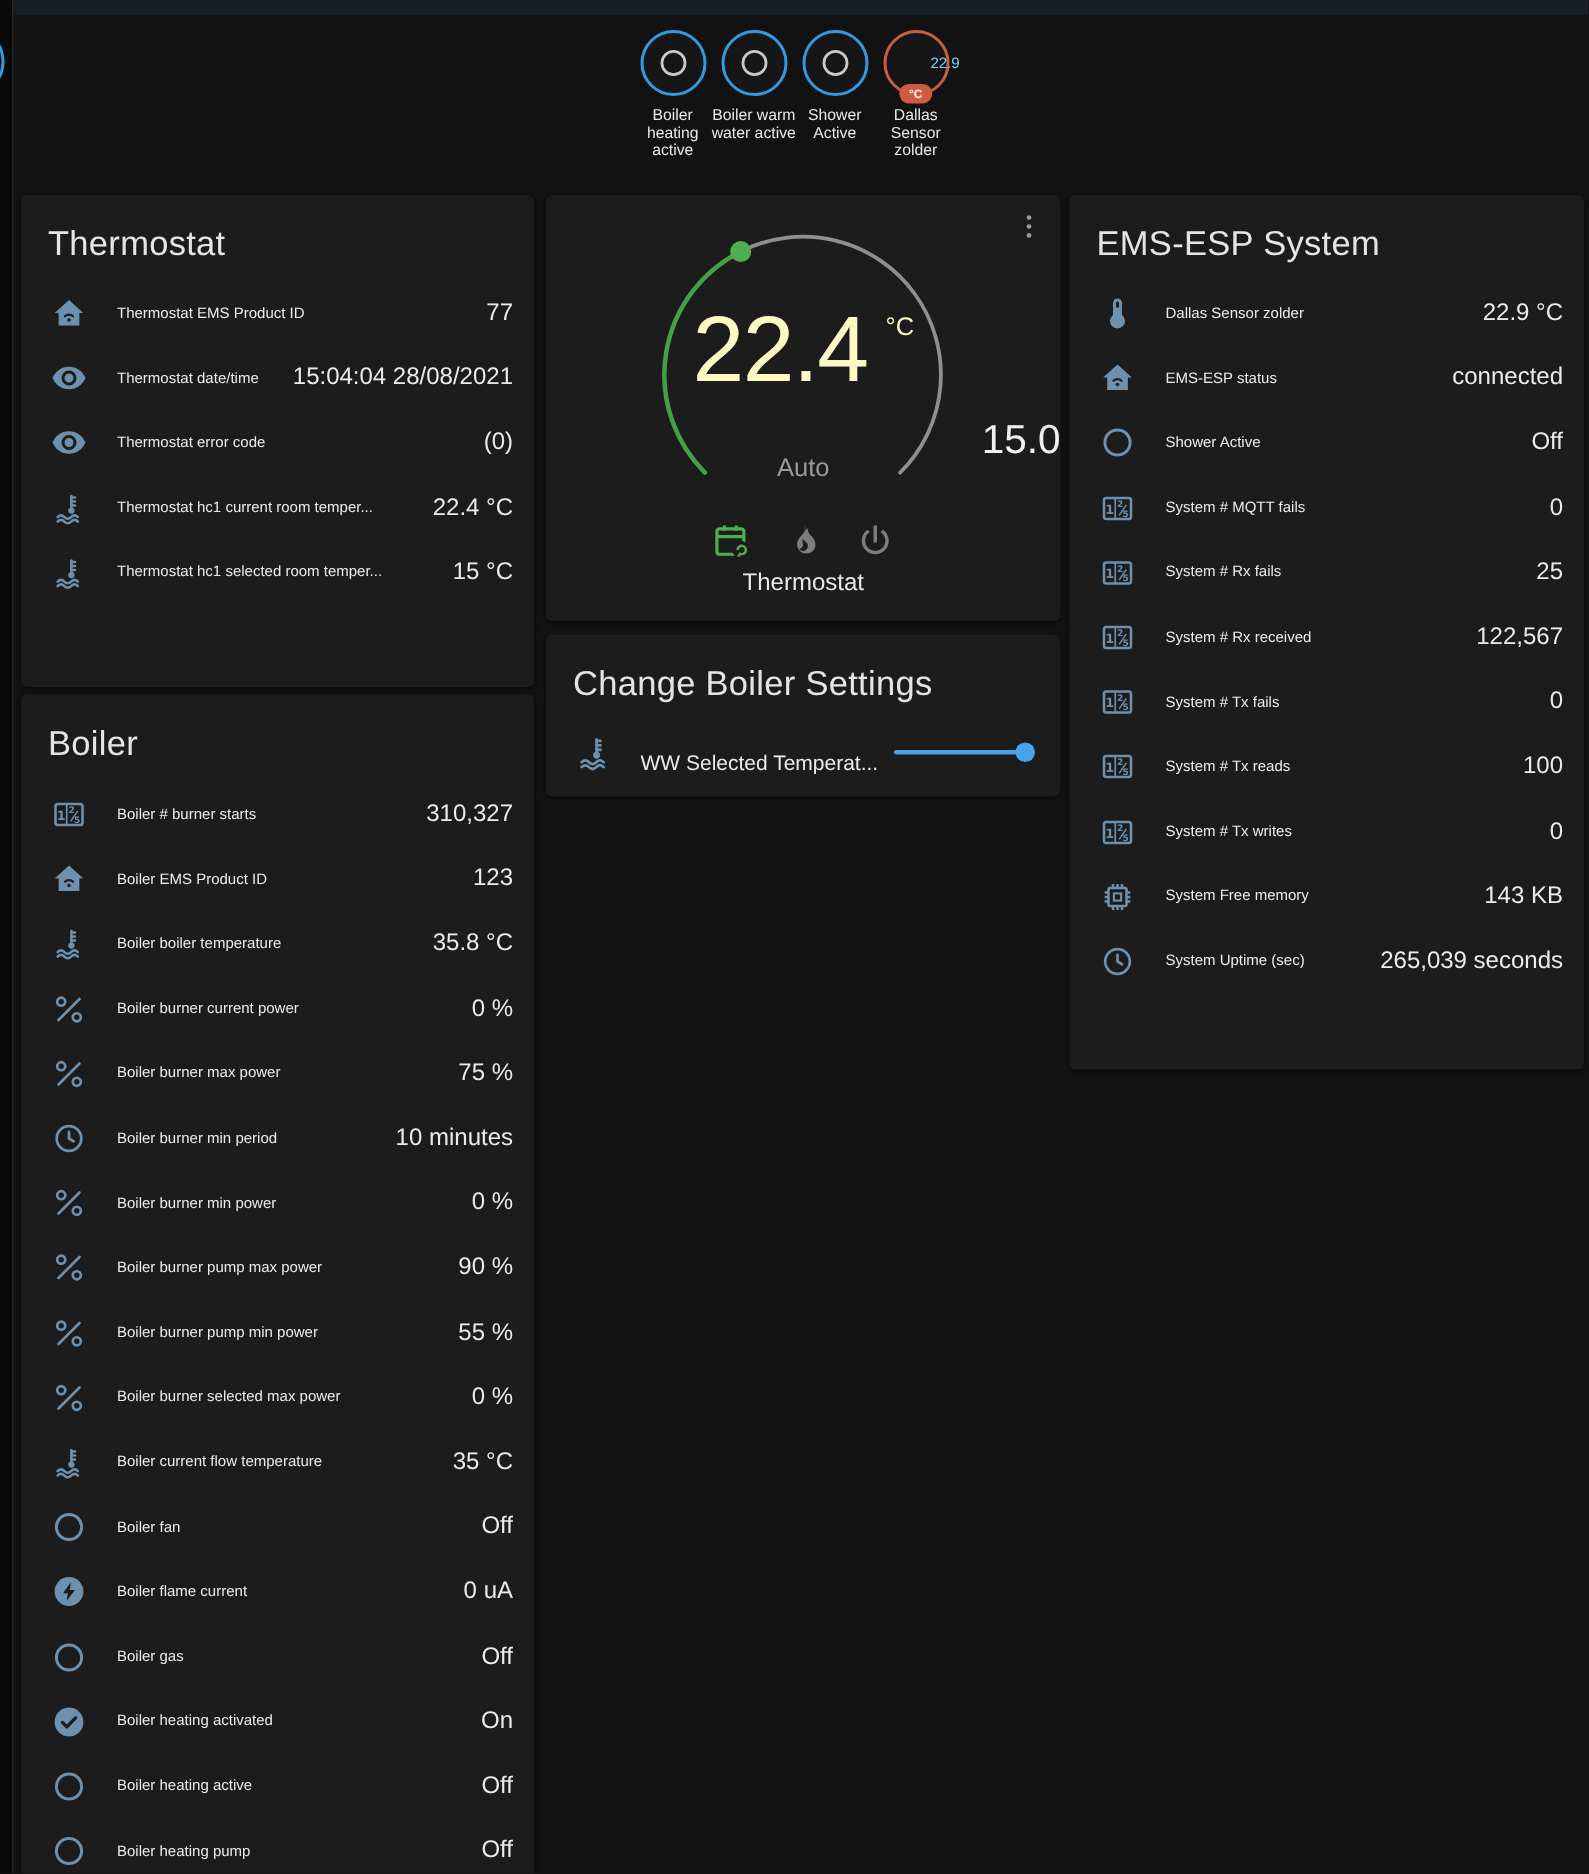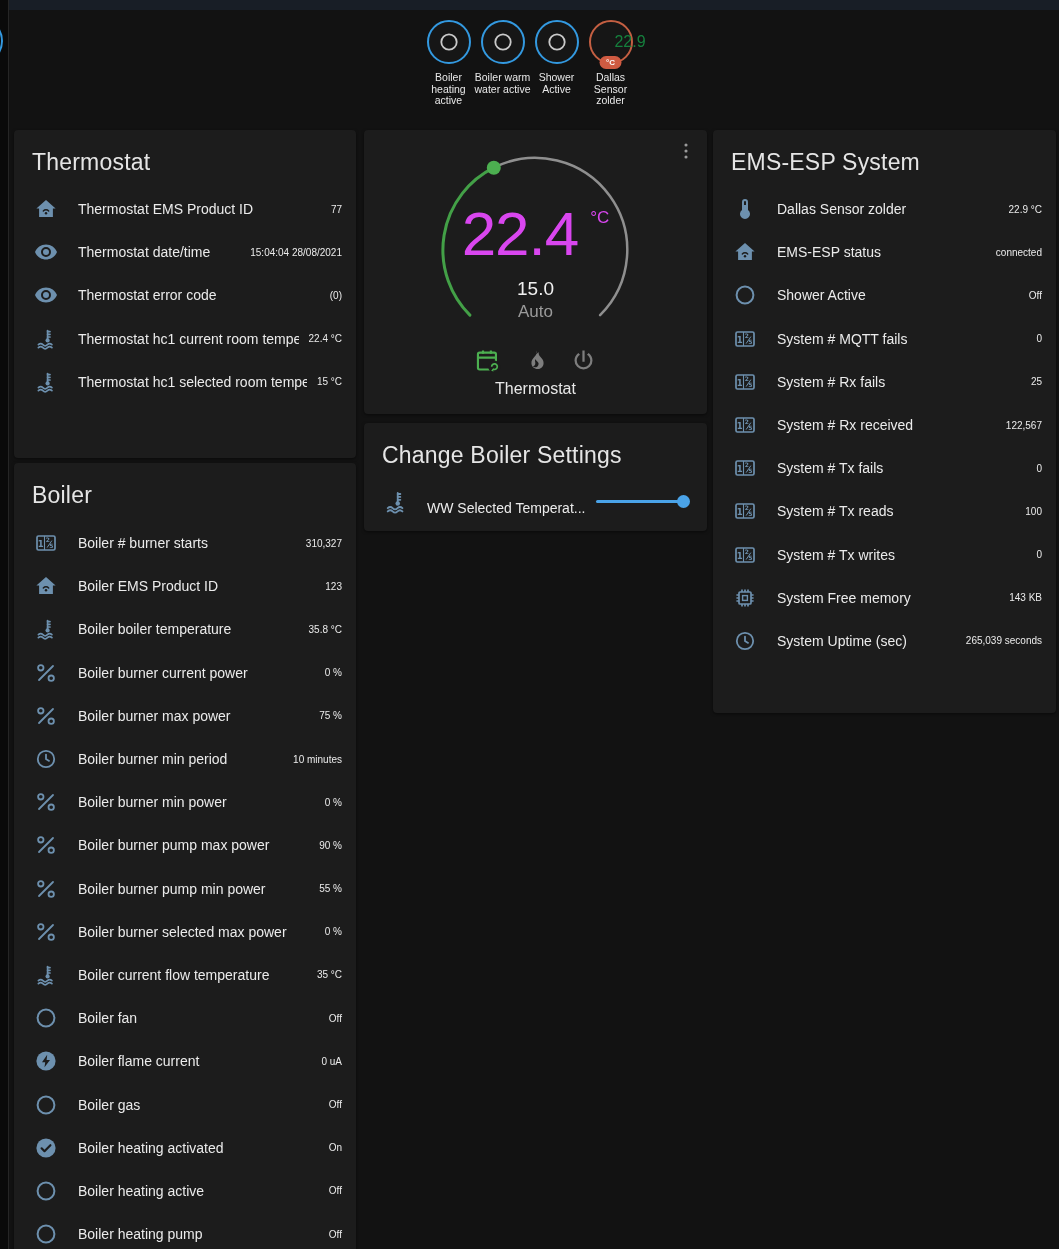--- a/index.html
+++ b/index.html
@@ -14,52 +14,52 @@
   .badge-sliver{position:absolute;left:-45px;top:17px;width:44px;height:44px;border:2px solid #3399e0;border-radius:50%;}
 
   
   .badge-row{position:absolute;left:0;top:20px;width:100%;display:flex;justify-content:center;gap:7px;}
   .badge{width:47px;display:flex;flex-direction:column;align-items:center;cursor:pointer;}
   .badge-circle{position:relative;width:40px;height:40px;border:2px solid #3399e0;border-radius:50%;
     display:flex;align-items:center;justify-content:center;background:#161616;}
   .badge-circle.orange{border-color:#c45f42;}
   .badge-glyph{width:22px;height:22px;color:#c9c9c9;}
   .badge-glyph svg{width:100%;height:100%;display:block;}
-  .badge-value{font-size:16px;color:#15803d;margin-left:39px;}
+  .badge-value{font-size:10px;color:#7dd3fc;margin-left:39px;}
   .badge-pill{position:absolute;bottom:-7px;left:50%;transform:translateX(-50%);
     background:#d05b42;color:#fff;font-size:8px;font-weight:bold;
     padding:2px 7px;border-radius:9px;line-height:9px;white-space:nowrap;}
   .badge-label{margin-top:8px;width:62px;text-align:center;font-size:10.5px;line-height:11.5px;color:#e8e8e8;}
 
   
   .card{position:absolute;background:#1c1c1c;border-radius:4px;box-shadow:0 1px 3px rgba(0,0,0,.5);}
   .card h2{position:absolute;top:16px;left:18px;margin:0;font-size:23px;line-height:32px;font-weight:400;color:#e5e5e5;letter-spacing:.2px;}
   .rows{position:absolute;left:0;right:0;}
   .row{height:43.2px;display:flex;align-items:center;padding:0 14px 0 20px;cursor:pointer;}
   .ricon{width:24px;height:24px;flex:none;color:#6d90ae;margin-right:20px;}
   .ricon svg{width:100%;height:100%;display:block;}
-  .rlabel{flex:1;font-size:14px;color:#ebebeb;white-space:nowrap;overflow:hidden;}
-  .rvalue{font-size:10px;color:#ebebeb;white-space:nowrap;margin-left:10px;}
+  .rlabel{flex:1;font-size:10px;color:#ebebeb;white-space:nowrap;overflow:hidden;}
+  .rvalue{font-size:16px;color:#ebebeb;white-space:nowrap;margin-left:10px;}
 
   #card-thermostat{left:14px;top:130px;width:342px;height:328px;}
   #card-thermostat .rows{top:57.5px;}
   #card-boiler{left:14px;top:463px;width:342px;height:840px;}
   #card-boiler .rows{top:58.5px;}
   #card-ems{left:713px;top:130px;width:343px;height:583px;}
   #card-ems .rows{top:57.5px;}
 
   
   #card-dial{left:364px;top:130px;width:343px;height:284px;}
   .kebab{position:absolute;top:10px;right:10px;width:22px;height:22px;color:#9a9a9a;cursor:pointer;}
   .kebab svg{width:100%;height:100%;display:block;}
   .dial-svg{position:absolute;left:0;top:0;}
   .dial-big{position:absolute;left:0;right:0;top:71px;display:flex;justify-content:center;align-items:flex-start;
-    color:#d946ef;font-size:62px;line-height:66px;font-weight:400;letter-spacing:-1px;gap:12px;}
+    color:#fef9c3;font-size:62px;line-height:66px;font-weight:400;letter-spacing:-1px;gap:12px;}
   .dial-big .deg{font-size:17px;line-height:17px;margin-top:8px;letter-spacing:0;}
-  .dial-target{position:absolute;left:0;right:0;top:148px;text-align:center;font-size:19px;font-weight:500;color:#f0f0f0;}
+  .dial-target{position:absolute;left:0;right:0;top:148px;text-align:right;font-size:27px;font-weight:500;color:#f0f0f0;}
   .dial-mode{position:absolute;left:0;right:0;top:172px;text-align:center;font-size:17px;color:#9a9a9a;}
   .dial-modes{position:absolute;left:0;right:0;top:217px;display:flex;justify-content:center;gap:21px;}
   .mode-btn{width:27px;height:27px;cursor:pointer;}
   .mode-btn svg{width:100%;height:100%;display:block;}
   .mode-auto{color:#4caf50;}
   .mode-grey{color:#7d7d7d;}
   .dial-name{position:absolute;left:0;right:0;top:250px;text-align:center;font-size:16px;color:#e8e8e8;}
 
   
   #card-settings{left:364px;top:423px;width:343px;height:108px;}

